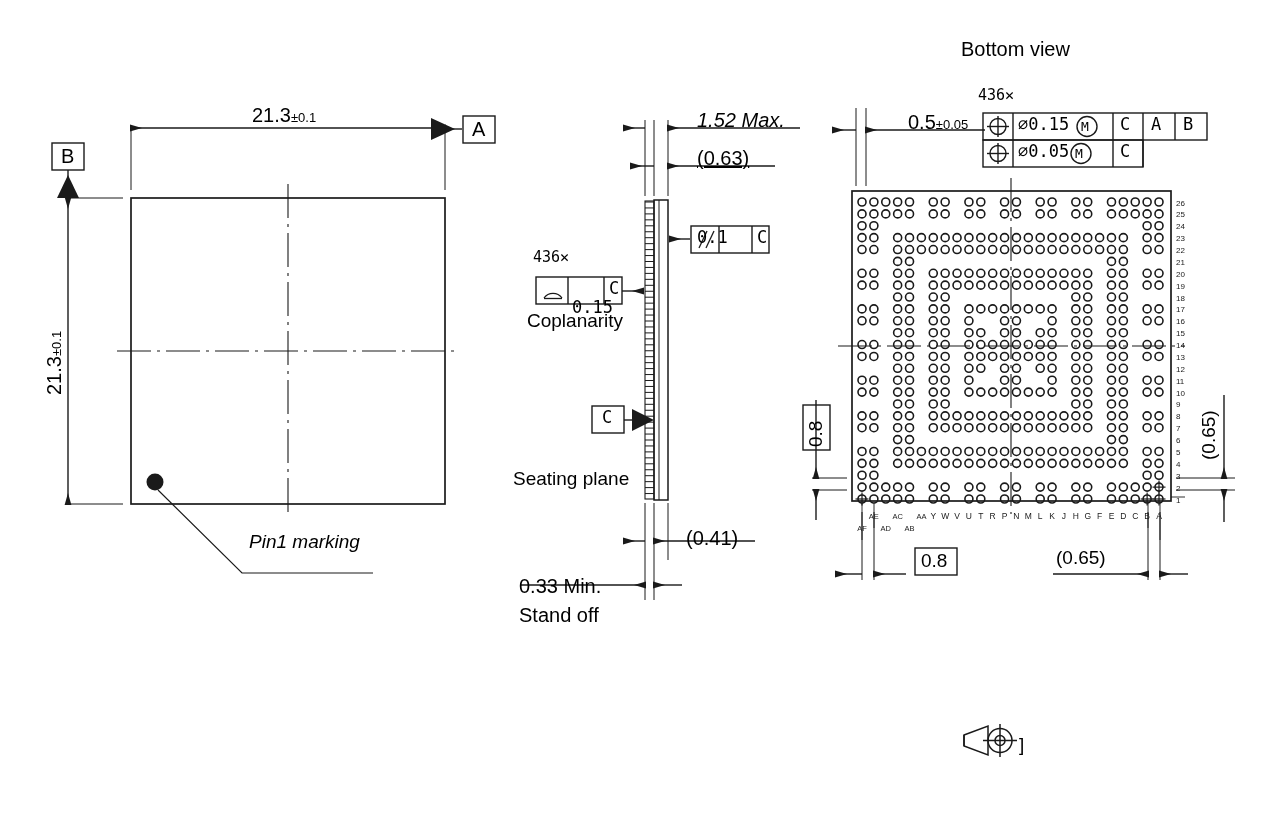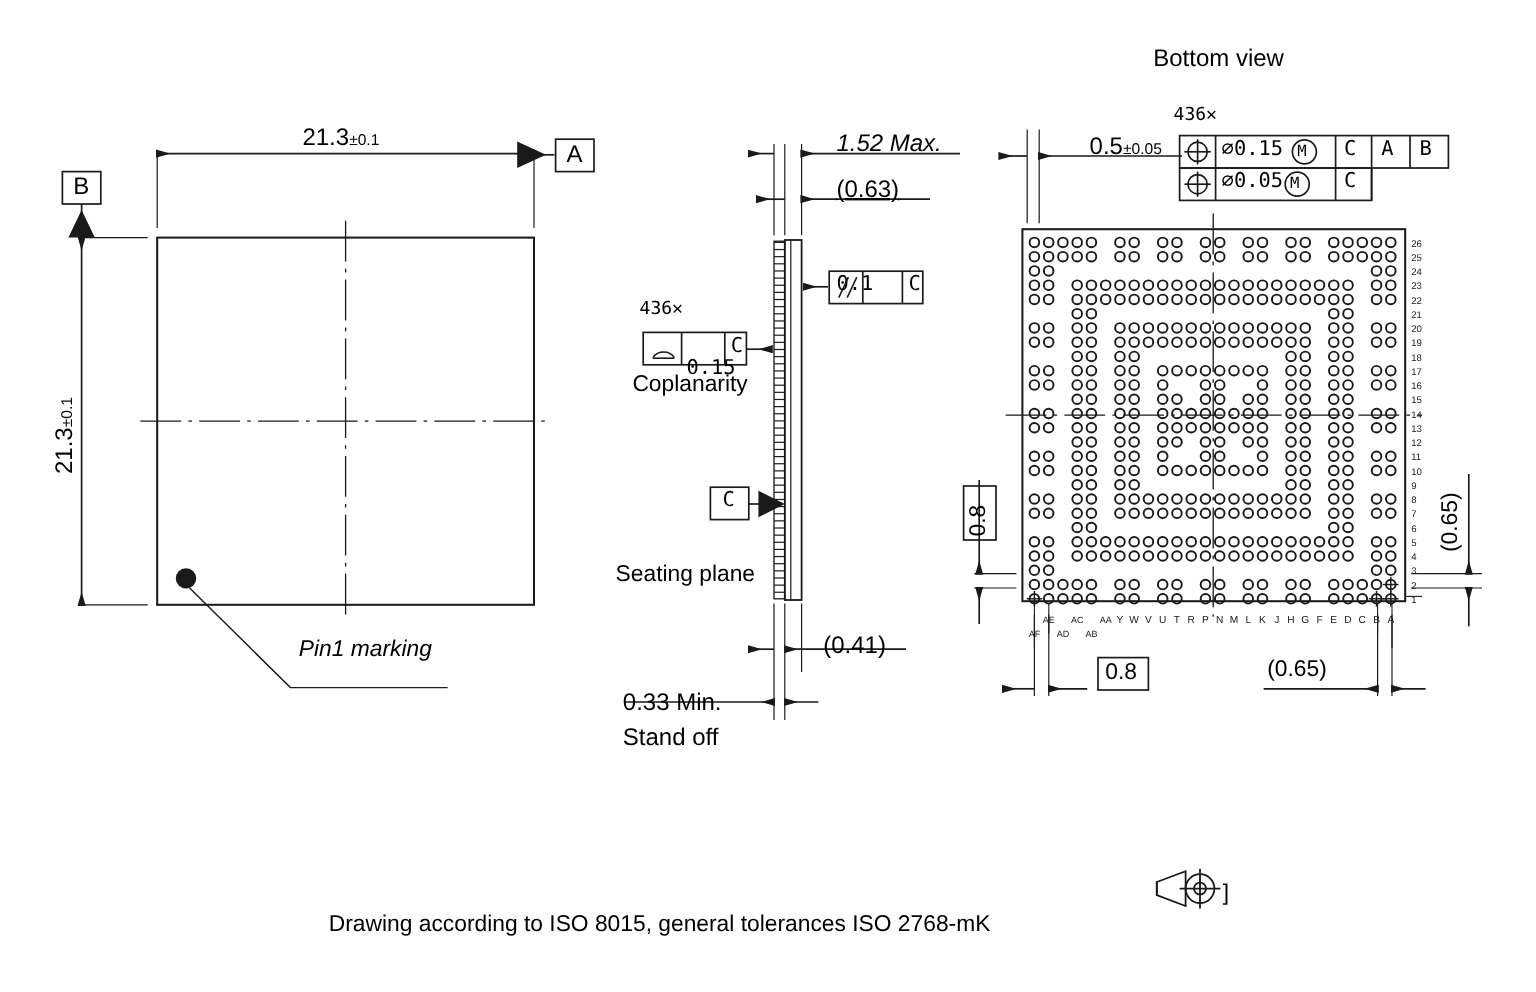--- a/index.html
+++ b/index.html
@@ -767,15 +767,14 @@
 <div class="lbl t17 mono" style="left:1018px;top:143px;">⌀0.05</div>
 <div class="lbl t13 mono" style="left:1075px;top:147px;">M</div>
 <div class="lbl t17 mono" style="left:1120px;top:143px;">C</div>
 
 <div class="lbl t19 rot90" style="left:806px;top:447px;">0.8</div>
 <div class="lbl t19 rot90" style="left:1199px;top:460px;">(0.65)</div>
 <div class="lbl t19" style="left:921px;top:551px;">0.8</div>
 <div class="lbl t19" style="left:1056px;top:548px;">(0.65)</div>
 
 <div class="lbl t19" style="left:1019px;top:735px;">]</div>
-<div class="lbl t19" style="left:274px;top:761px;">Drawing according to ISO 8015, general tolerances ISO 2768-mK</div>
 
 </div>
 
 </body></html>

